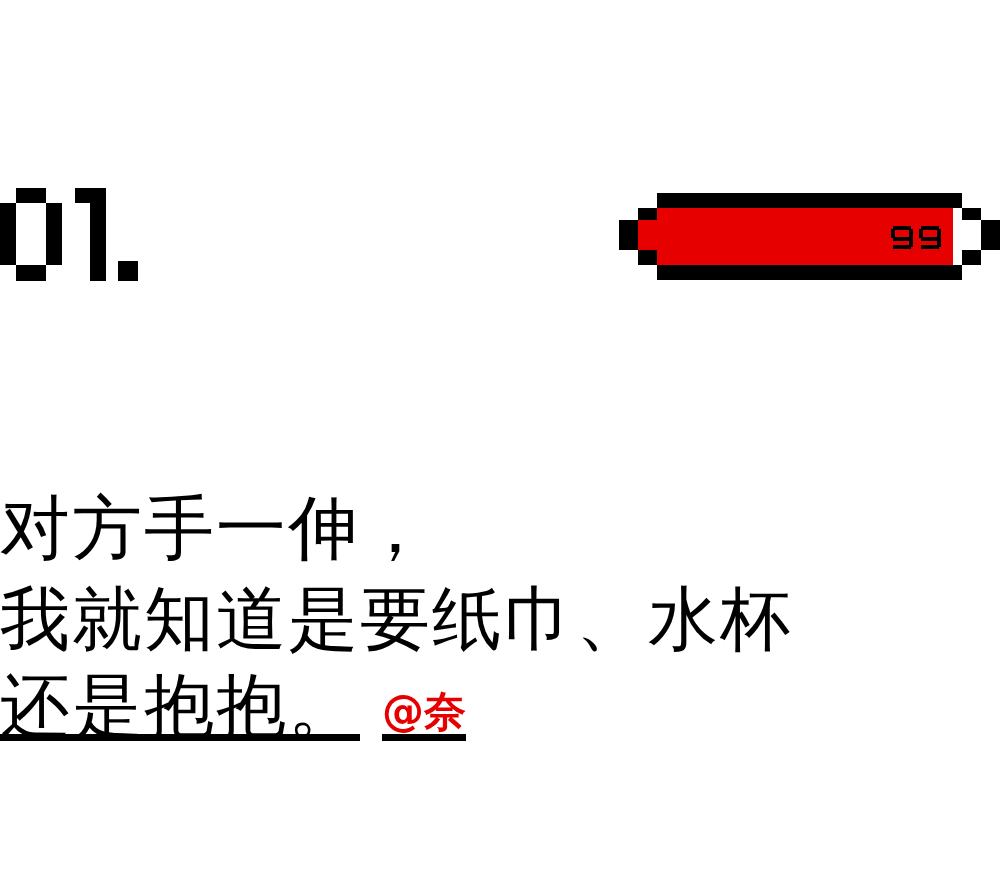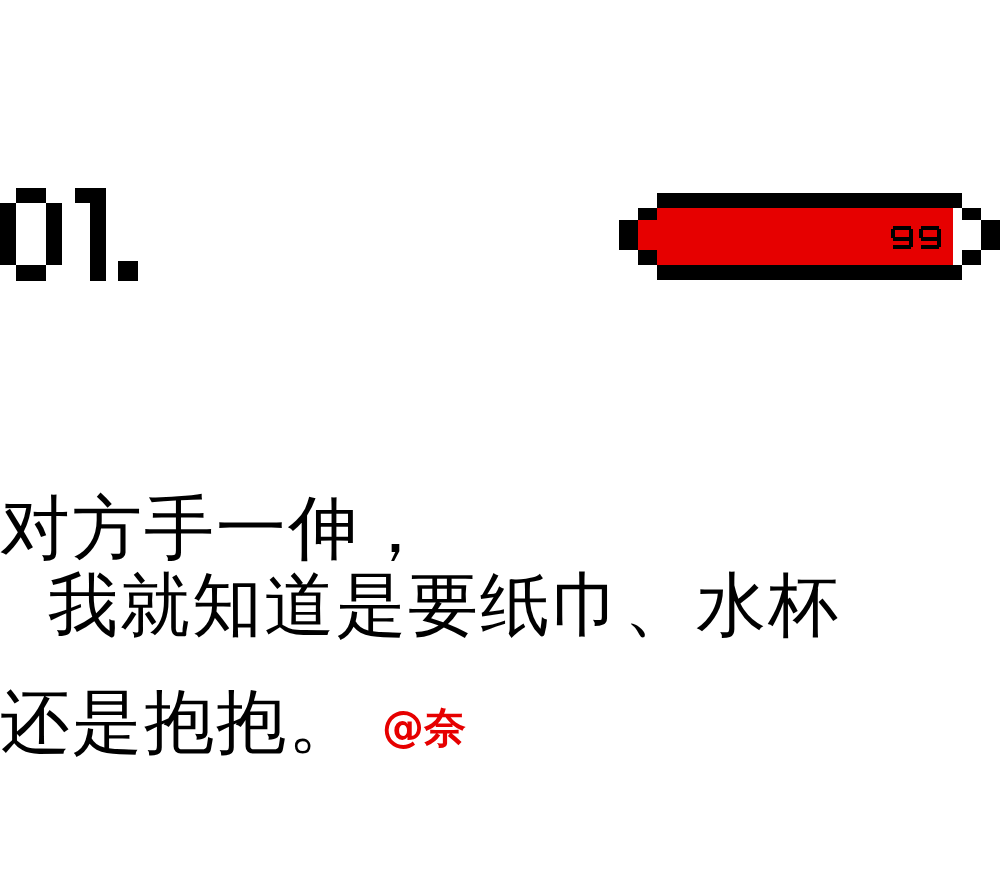--- a/index.html
+++ b/index.html
@@ -52,16 +52,16 @@
 
     <div class="pix" style="left:30px;top:0;width:18px;height:4px;"></div>
     <div class="pix" style="left:28px;top:3px;width:4px;height:9px;"></div>
     <div class="pix" style="left:46px;top:3px;width:4px;height:18px;"></div>
     <div class="pix" style="left:30px;top:11px;width:18px;height:4px;"></div>
     <div class="pix" style="left:30px;top:19px;width:18px;height:4px;"></div>
   </div>
 </div>
 
 <div class="line" style="top:448px;margin-top:40px;">对方手一伸，</div>
-<div class="line" style="top:565px;margin-left:48px;">我就知道是要纸巾、水杯</div>
-<div class="line" style="top:682px;">
+<div class="line" style="top:579px;">我就知道是要纸巾、水杯</div>
+<div class="line" style="top:666px;text-decoration:underline;">
   <span>还是抱抱。</span><span class="handle">@奈</span>
 </div>
 
 </body></html>

